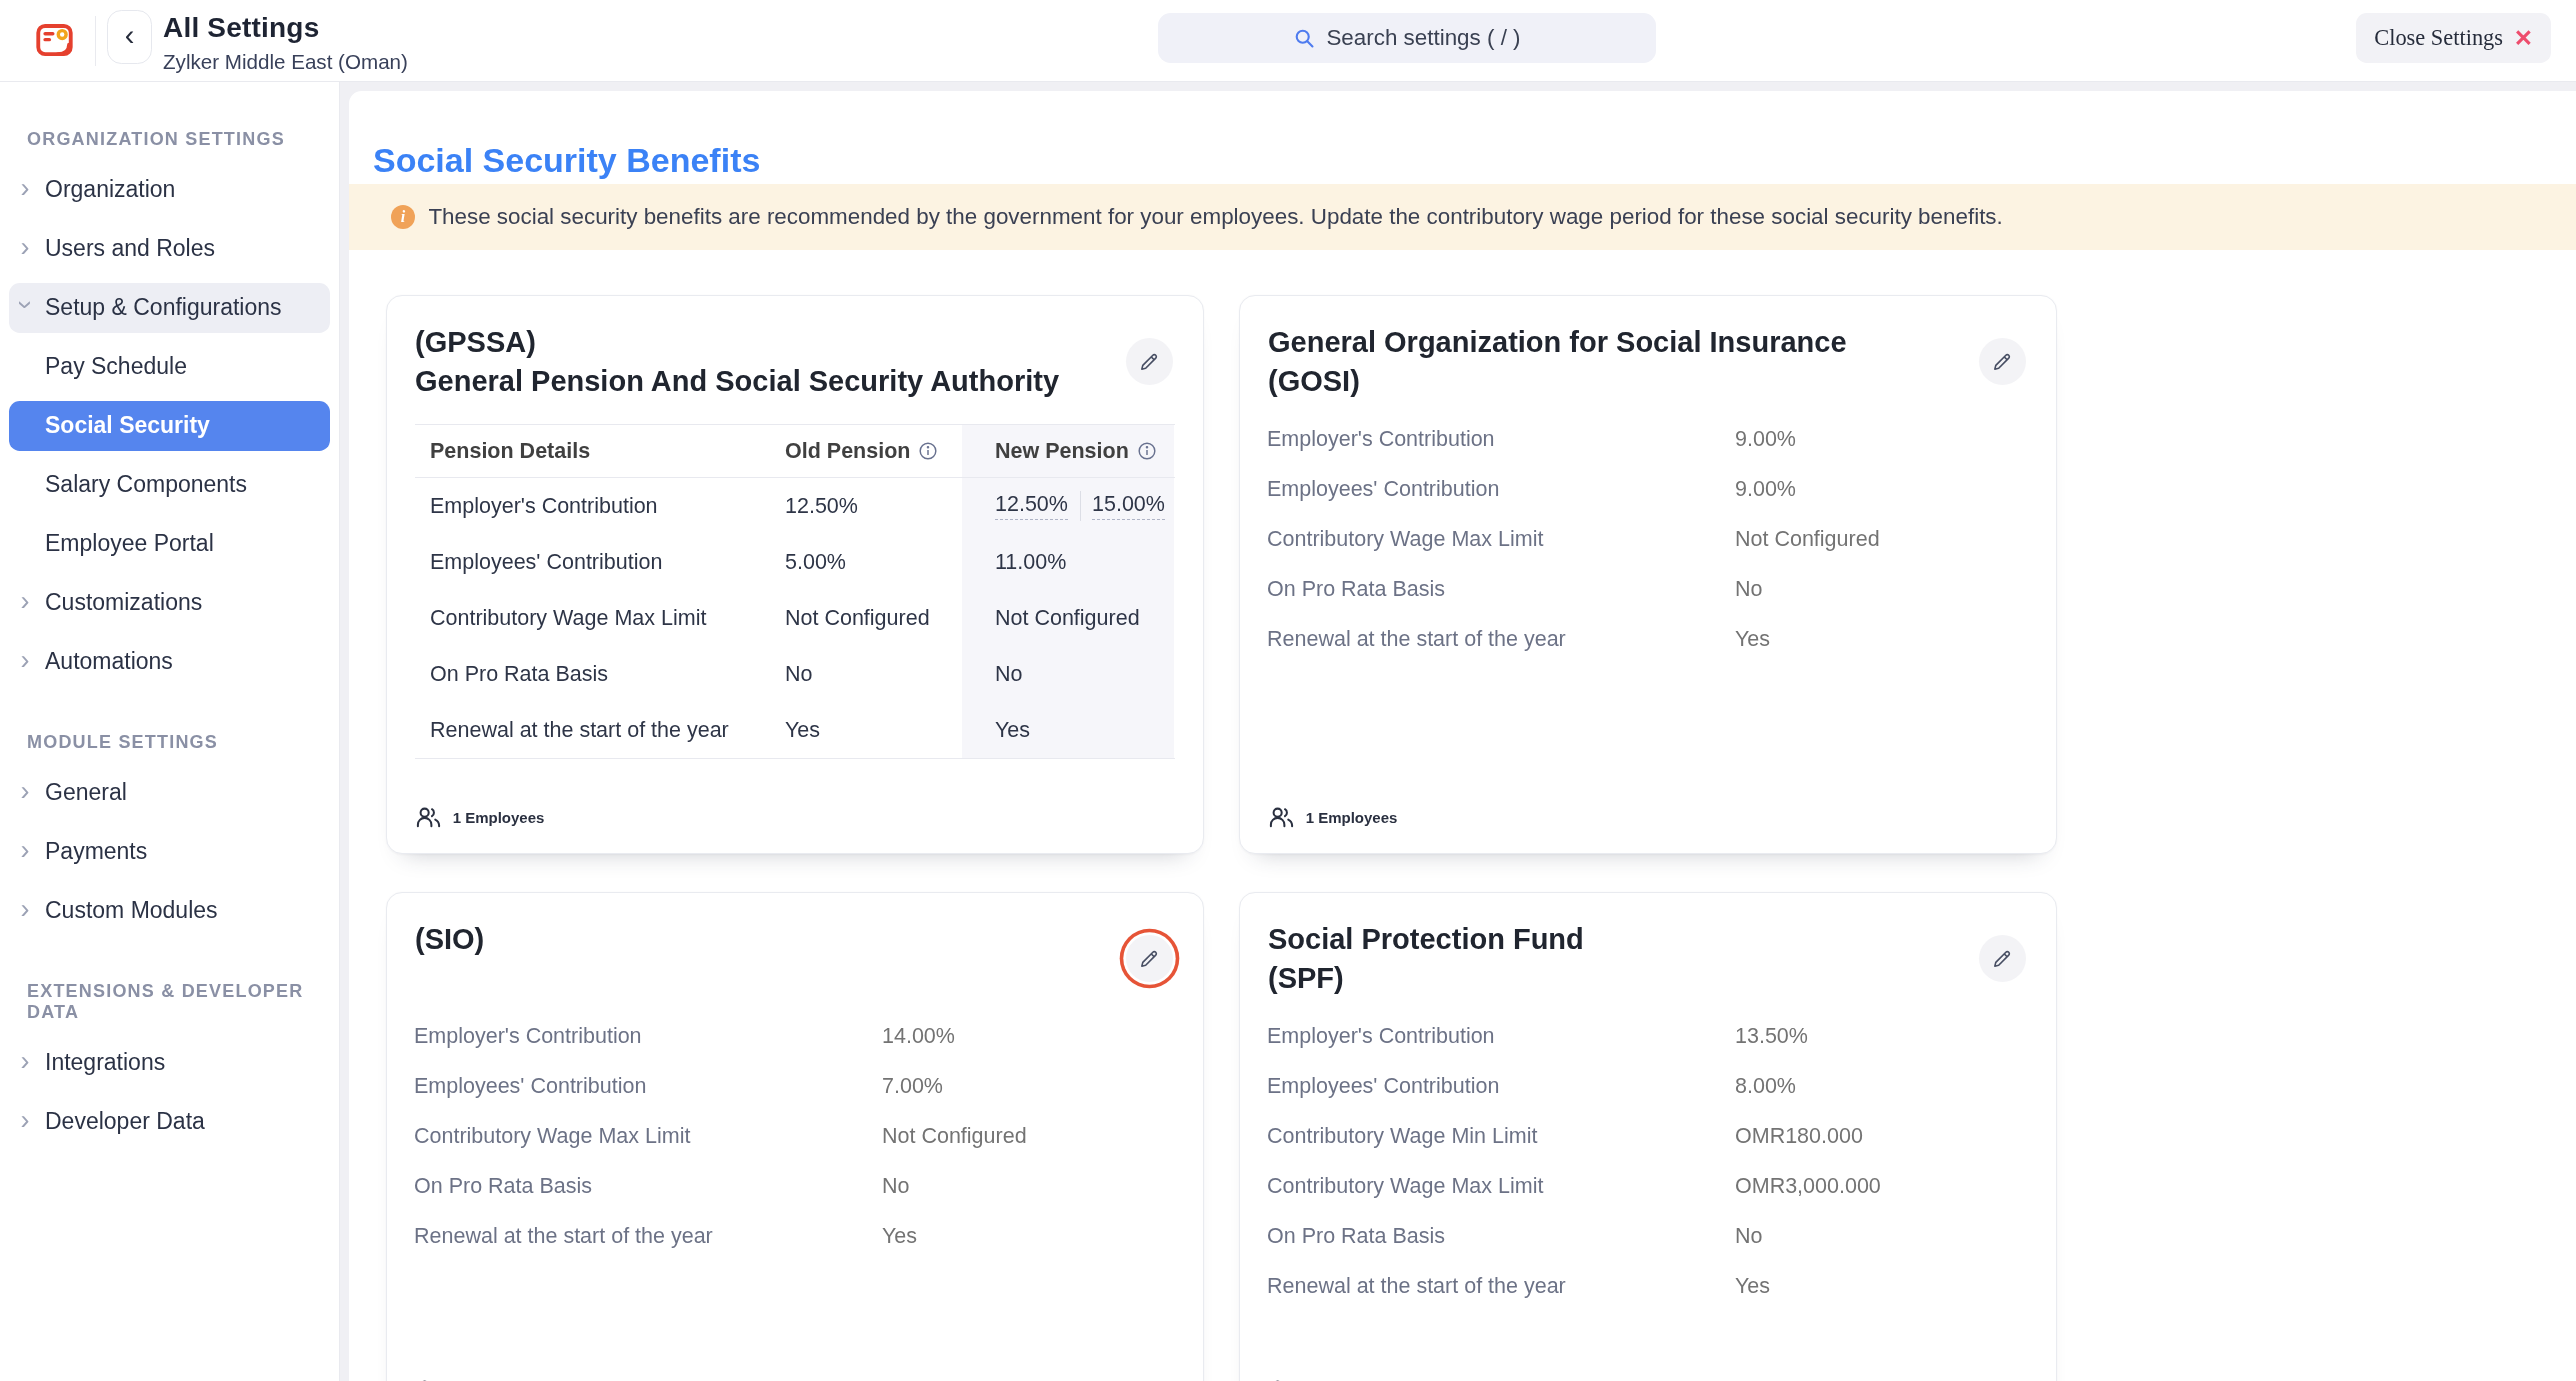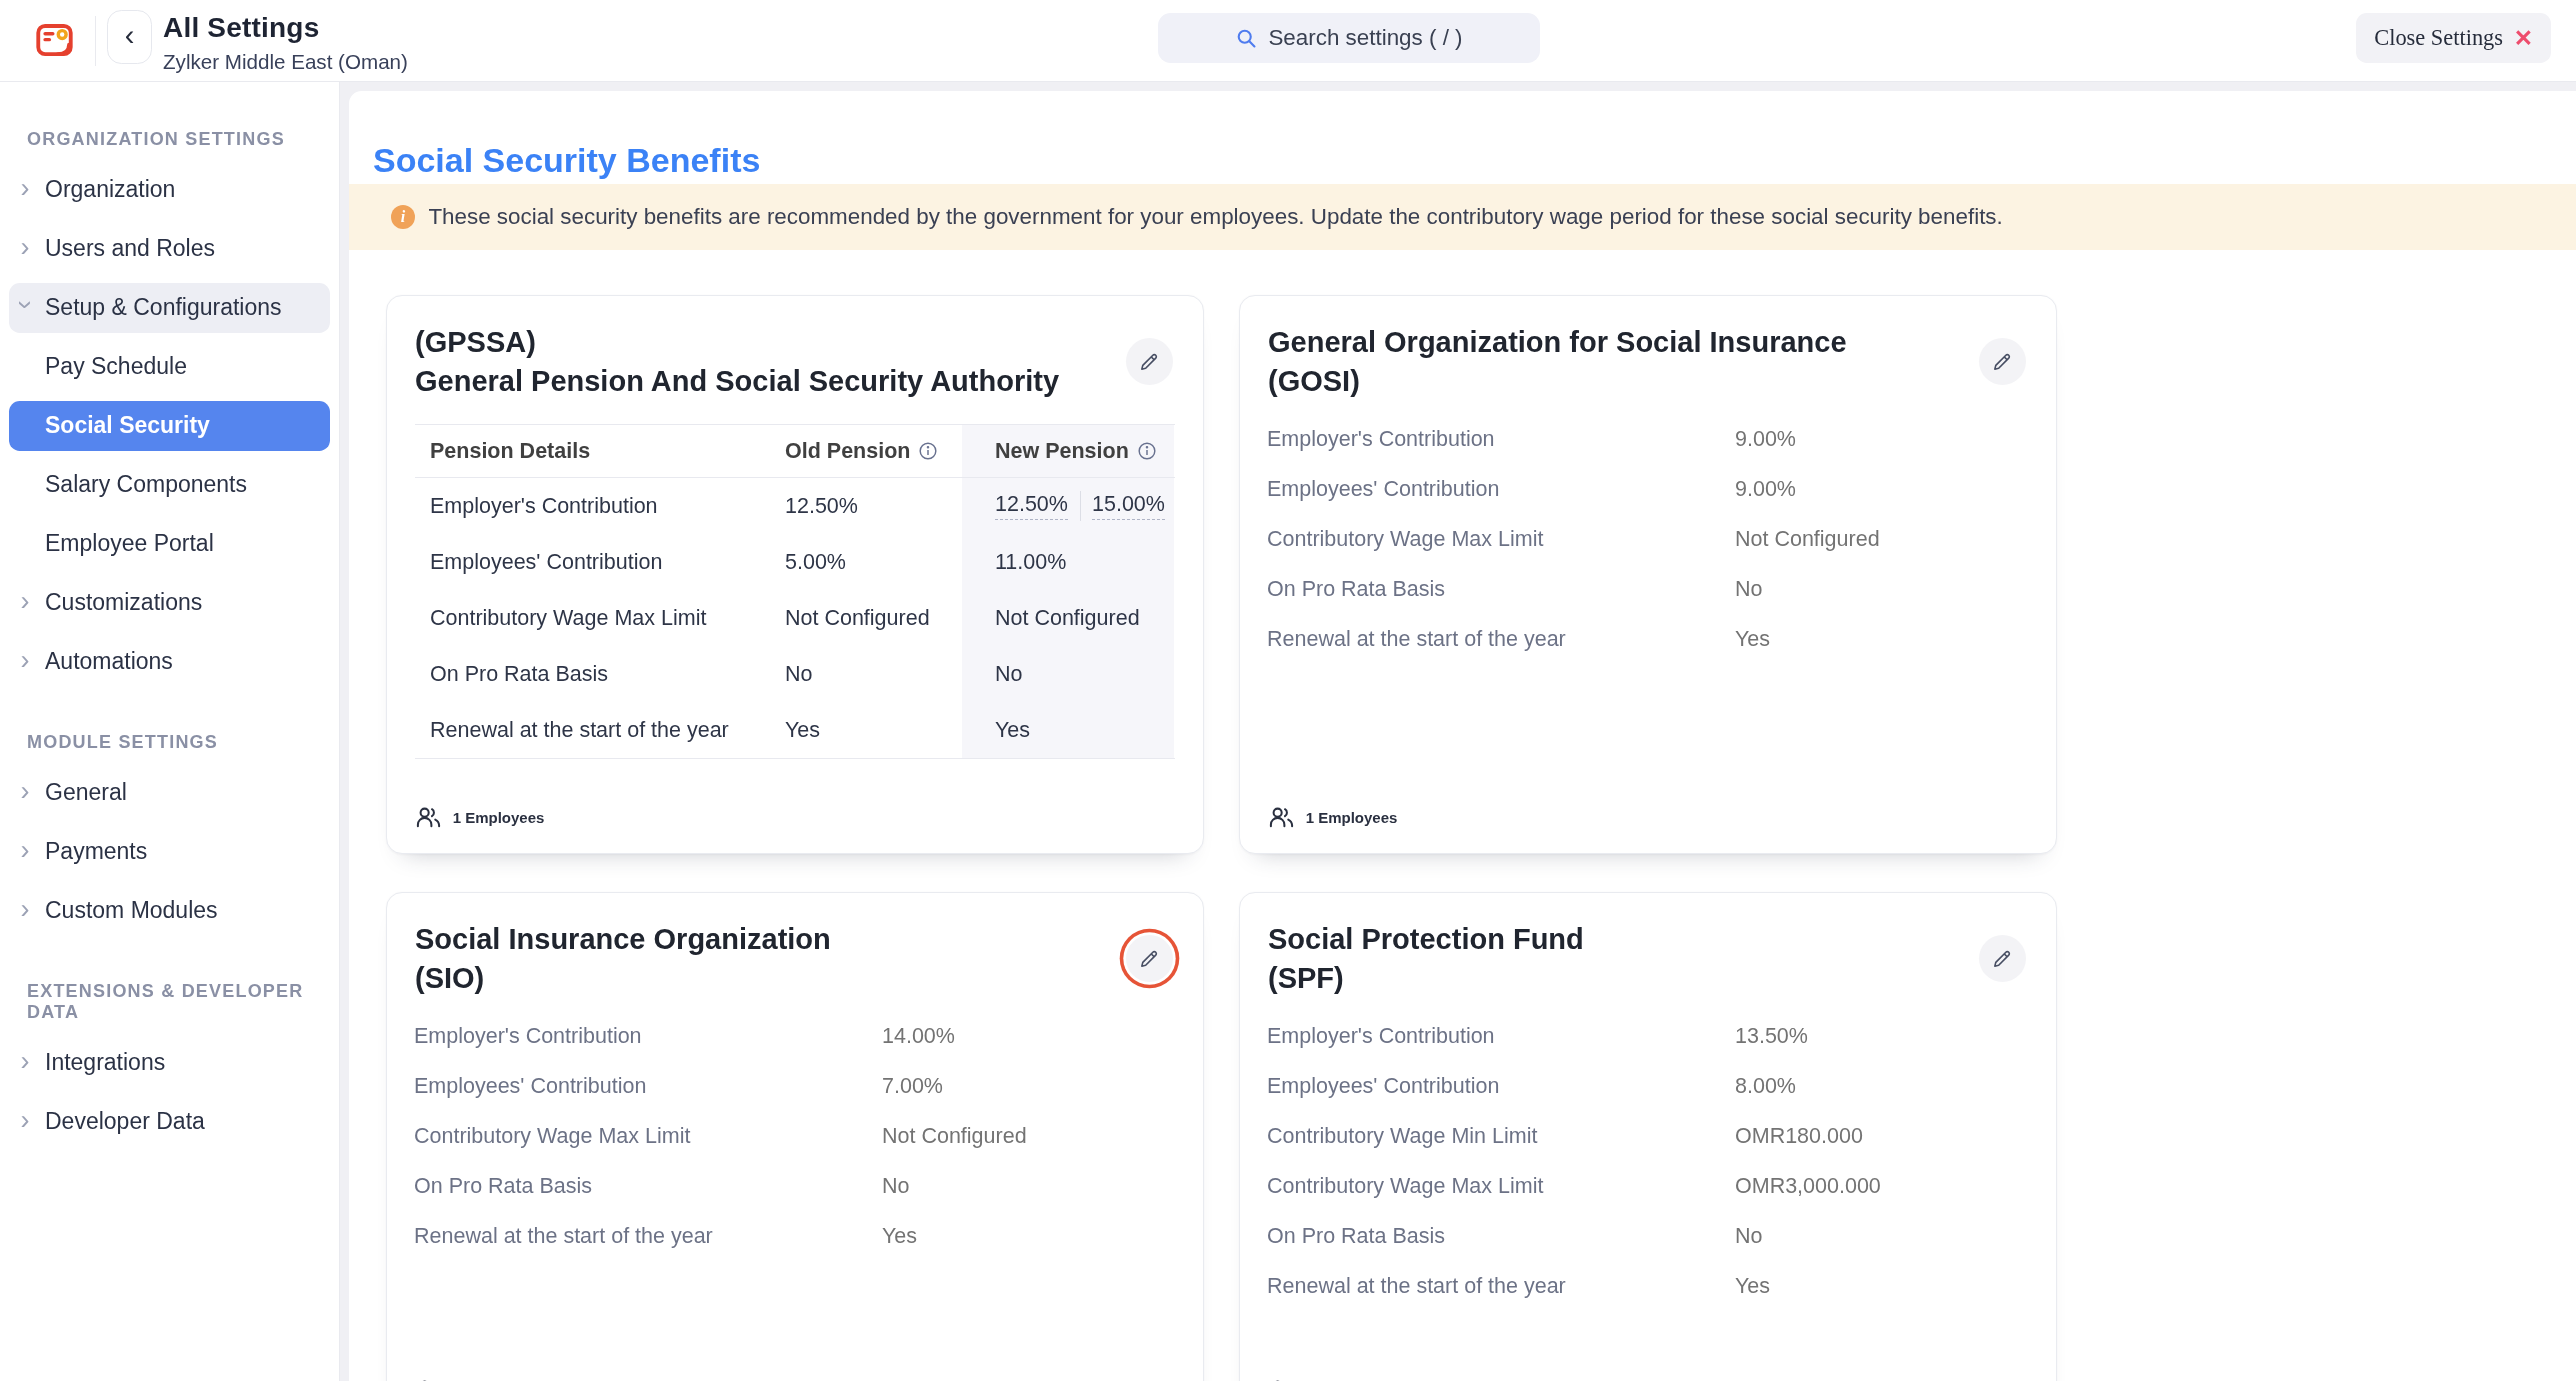--- a/index.html
+++ b/index.html
@@ -20,21 +20,21 @@
   .back-btn {
     position:absolute; left:107px; top:10px; width:45px; height:54px;
     border:0.9px solid #E6E8EE; border-radius:14.3px; background:#fff;
     display:flex; align-items:center; justify-content:center;
     font-size:29px; color:#262C3B; cursor:pointer; padding-bottom:3.6px;
   }
   .hdr-titles { position:absolute; left:163px; top:11.6px; }
   .hdr-title { font-size:28px; font-weight:700; color:#1E2433; letter-spacing:0.2px; }
   .hdr-sub { font-size:20.6px; color:#39415A; margin-top:6.3px; }
   .search-pill {
-    position:absolute; left:1158px; top:13.4px; width:382px; height:50px;
+    position:absolute; left:1158px; top:13.4px; width:498px; height:50px;
     background:#F0F1F8; border-radius:12.5px; display:flex; align-items:center;
     justify-content:center; gap:10px; font-size:22.4px; color:#3A4152; cursor:pointer;
   }
   .close-pill {
     position:absolute; right:25px; top:13.4px; height:50px;
     background:#F2F2F6; border-radius:10.7px; border:none;
     display:flex; align-items:center; gap:10.7px; padding:0 18px;
     font-size:22.4px; color:#262C3B; font-family:Liberation Serif, serif; cursor:pointer;
   }
   .close-x { color:#EE4D6D; font-size:23px; font-weight:700; line-height:1; }
@@ -344,21 +344,20 @@
             <path d="M17.6 5.4a4.2 4.2 0 010 7.2"></path>
             <path d="M21 16.2a7 7 0 014 6.2V23"></path>
         </svg>
       </span>
       <span>1 Employees</span>
     </div>
   </section>
 
   <section class="card c2">
     <div class="card-title">
-      <div>Social Insurance Organization</div>
       <div>(SIO)</div>
     </div>
     <button class="edit-btn ringed">
       <span style="display:flex">
         <svg viewBox="0 0 24 24" width="23" height="23" fill="none" stroke="#474E63" stroke-width="1.7" stroke-linejoin="round">
           <path d="M4 20l1-4L15.5 5.5a2.12 2.12 0 013 3L8 19l-4 1z"></path>
             <path d="M13.8 7.2l3 3"></path>
         </svg>
       </span>
     </button>

